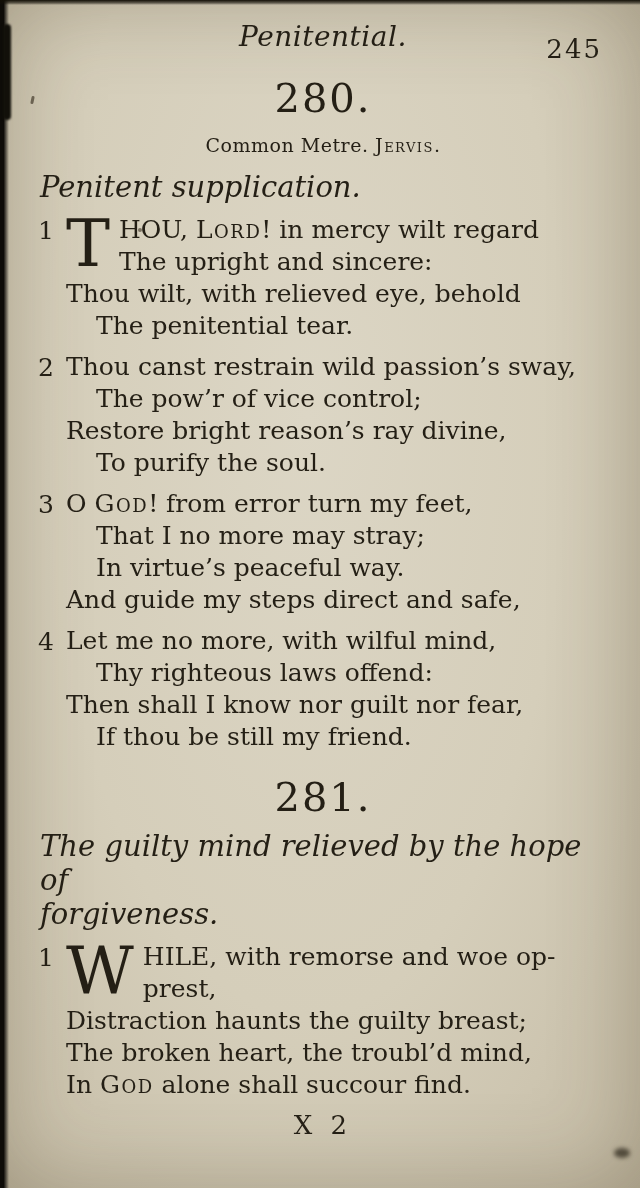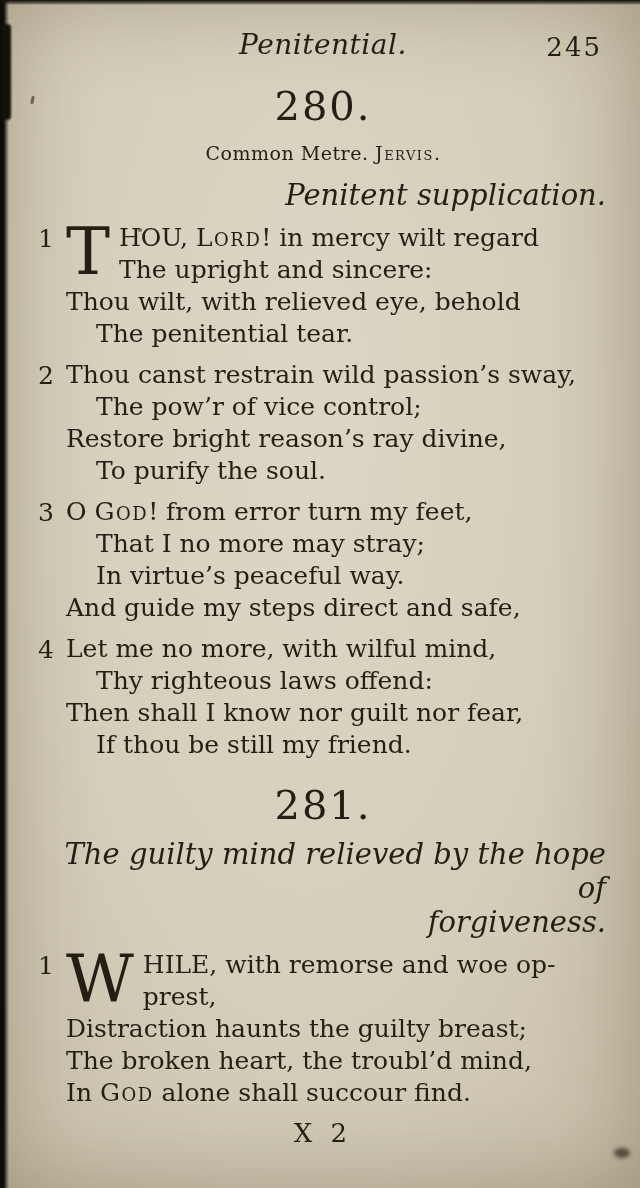--- a/index.html
+++ b/index.html
@@ -8,48 +8,48 @@
     font-family:"DejaVu Serif", serif;
     background:#15120d;
     position:relative;
     overflow:hidden;
   }
   .page {
     position:absolute; inset:0;
     background: radial-gradient(ellipse at 48% 35%, #dcd6c5 0%, #d5ceba 55%, #c5bca6 100%);
     color:#241f15;
     overflow:hidden;
-    padding:28px 34px 0 40px;
+    padding:20px 34px 0 40px;
     box-shadow: inset 0 0 90px rgba(70,55,30,.30);
   }
   
   .edge-left { position:absolute; left:0; top:0; bottom:0; width:9px;
     background:linear-gradient(to right,#0e0c08 0%, #0e0c08 40%, rgba(14,12,8,0) 100%); }
   .edge-top { position:absolute; top:0; left:0; right:0; height:5px;
     background:linear-gradient(to bottom,#131007 0%, rgba(20,17,9,.55) 60%, rgba(20,17,9,0) 100%); }
   .blot-topleft { position:absolute; left:3px; top:24px; width:8px; height:96px;
     background:#12100a; border-radius:4px; filter:blur(1px); }
   .blot-bottomright { position:absolute; right:10px; bottom:30px; width:16px; height:10px;
     background:rgba(30,24,14,.65); border-radius:50%; filter:blur(2px); }
   .speck-subtitle { position:absolute; left:138px; top:228px; width:4px; height:4px;
     border-radius:50%; background:rgba(45,36,22,.55); }
   .speck-margin { position:absolute; left:31px; top:96px; width:3px; height:8px;
     border-radius:2px; background:rgba(45,36,22,.6); transform:rotate(12deg); }
 
   
   .running-head { position:relative; text-align:center; height:36px; }
   .rh-title { font-style:italic; font-size:28px; letter-spacing:.5px; }
-  .rh-page { position:absolute; right:4px; top:4px; font-size:26px; letter-spacing:2px; }
+  .rh-page { position:absolute; right:4px; top:14px; font-size:26px; letter-spacing:2px; }
 
   
   .hymn-number { text-align:center; font-weight:normal; font-size:40px;
     letter-spacing:2px; margin-top:18px; line-height:48px; }
   .hymn + .hymn .hymn-number { margin-top:20px; }
   .metre-line { text-align:center; font-size:19px; margin-top:6px; line-height:34px; letter-spacing:.5px; }
-  .subtitle { text-align:right; font-style:italic; font-size:29px; margin-top:8px; line-height:34px; }
+  .subtitle { text-align:left; font-style:italic; font-size:29px; margin-top:8px; line-height:34px; }
 
   .sc { font-variant:small-caps; letter-spacing:1.5px; }
 
   
   .verses { margin-top:10px; }
   .stanza { position:relative; padding-left:26px; margin-bottom:9px;
     font-size:25px; line-height:32px; }
   .vnum { position:absolute; left:-2px; top:1px; font-size:25px; }
   .dropcap { float:left; font-size:66px; line-height:56px; margin:2px 9px 0 0; }
   .line.indent-1 { margin-left:30px; }

